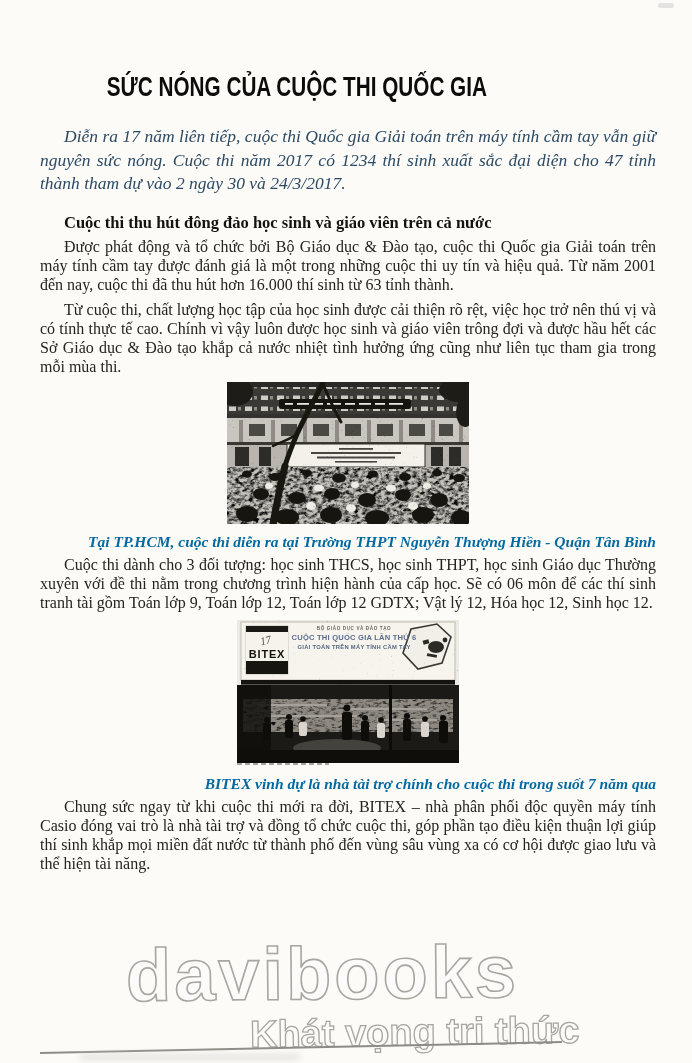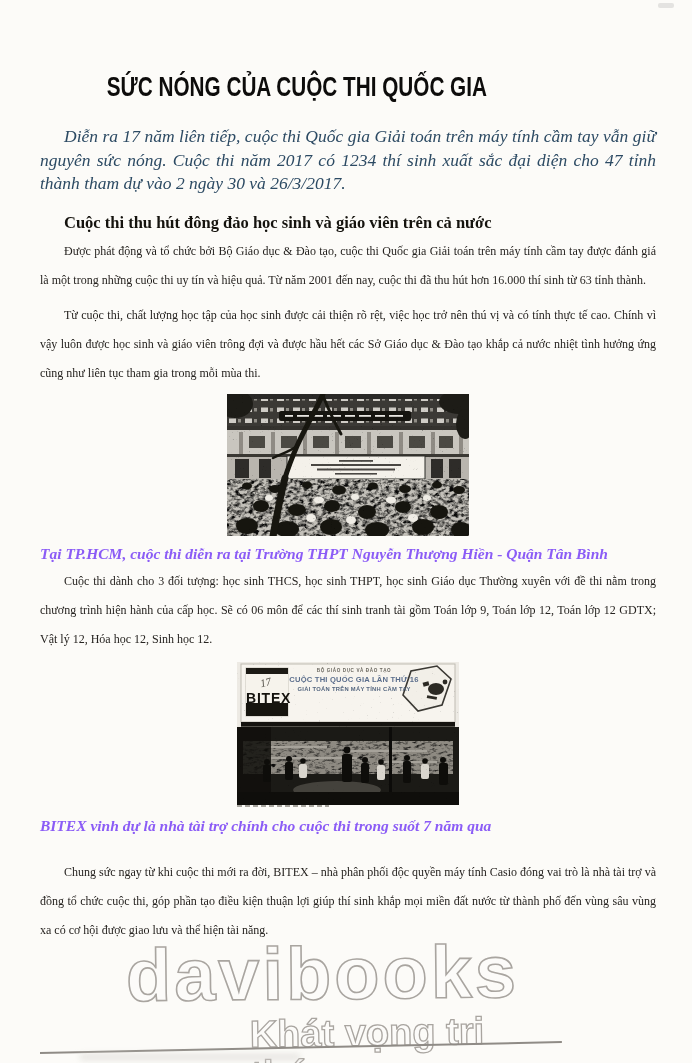--- a/index.html
+++ b/index.html
@@ -14,57 +14,57 @@
   .title { margin-top:70px; font-family:"Liberation Sans", sans-serif;
            font-weight:bold; color:#0d0c0b; font-size:28px; line-height:34px; }
   .tline { display:inline-block; transform:scaleX(0.74); transform-origin:center; white-space:nowrap; }
 
   
   .lead { margin-top:21px; font-style:italic; color:#2c4a63;
           font-size:17.5px; line-height:23.5px; text-align:justify; text-indent:24px; }
 
   .sec-heading { font-weight:bold; font-size:16.5px; color:#15130e; text-indent:24px; }
 
-  .para { font-size:12px; line-height:29px; text-align:justify; text-indent:24px; margin:4px 0 0 0; }
+  .para { font-size:16px; line-height:19px; text-align:justify; text-indent:24px; margin:4px 0 0 0; }
   .para.gap { margin-top:6px;font-family:Liberation Serif, serif; }
-  .para.gap2 { margin-top:23px; }
+  .para.gap2 { margin-top:4px; }
 
   .fig { text-align:center; }
   .photo { position:relative; margin:6px auto 0; box-shadow:0 0 0 1px #a5a19a inset; }
   .photo1 { width:242px; height:142px; }
   .photo2 { width:222px; height:143px; margin-top:8px; }
   .photo svg { display:block; width:100%; height:100%; }
 
-  .caption { margin-top:9px; text-align:left; font-weight:bold; font-style:italic;
-             font-size:15.5px; color:#8b5cf6; }
+  .caption { margin-top:9px; text-align:right; font-weight:bold; font-style:italic;
+             font-size:15.5px; color:#0369a1; }
   .caption2 { margin-top:12px; }
 
   
   .ovl { position:absolute; font-family:"Liberation Sans", sans-serif; text-align:center; }
   .bx-ministry { left:52px; top:6px; width:130px; font-size:4.6px; font-weight:bold;
                  letter-spacing:0.6px; color:#6a675f; }
   .bx-line1 { left:48px; top:13px; width:138px; font-size:7.6px; font-weight:bold;
               letter-spacing:0.2px; color:#5b6e8c; }
   .bx-line2 { left:48px; top:24px; width:138px; font-size:5.8px; font-weight:bold;
               letter-spacing:0.3px; color:#54667f; }
   .bx-sub { left:72px; top:35px; width:92px; height:2px;
             background:repeating-linear-gradient(90deg,#8b8880 0 5px, transparent 5px 8px); opacity:.75; }
   .bx-logo { position:absolute; left:9px; top:6px; width:42px; height:48px; background:#f6f3ec;
              box-shadow:0 0 0 0.5px #c7c3ba; }
   .bx-logo-top { height:6px; background:#1c1a15; }
   .bx-17 { position:absolute; left:14px; top:8px; font-family:"Liberation Serif", serif;
            font-style:italic; font-size:11px; color:#55524a; transform:rotate(-14deg); }
   .bx-name { position:absolute; left:0; top:22px; width:42px; text-align:center;
-             font-family:"Liberation Sans", sans-serif; font-weight:bold; font-size:14px;
+             font-family:"Liberation Sans", sans-serif; font-weight:bold; font-size:11px;
              letter-spacing:0.8px; color:#14120d; }
   .bx-logo-bottom { position:absolute; left:0; bottom:0; width:42px; height:13px;
                     background:repeating-linear-gradient(0deg,#17150f 0 2.6px,#8d8a82 2.6px 3.1px); }
 
   
-  .wm { position:absolute; left:0; top:946px; width:564px; height:117px; pointer-events:none; }
+  .wm { position:absolute; left:0; top:946px; width:564px; height:117px; pointer-events:none;padding-left:32px; }
   .wm-brand { position:absolute; left:126px; top:-12px; font-family:"Liberation Sans", sans-serif;
               font-weight:bold; font-size:74px; line-height:80px; letter-spacing:3px;
               color:rgba(255,255,255,0.15); -webkit-text-stroke:1.6px #a9a5a0;
               transform:rotate(-0.6deg); }
   .wm-slogan { position:absolute; left:250px; top:66px; font-family:"Liberation Sans", sans-serif;
                font-weight:bold; font-size:38px; line-height:40px;
                color:rgba(255,255,255,0.15); -webkit-text-stroke:1.3px #a9a5a0;
                transform:rotate(-0.8deg); }
   .wm-line { position:absolute; left:40px; top:106px; width:522px; height:1.5px;
              background:#8f8b86; transform:rotate(-1.2deg); transform-origin:left center; }
@@ -78,21 +78,21 @@
 <body>
 
 <div class="page">
   <div class="artifact"></div>
 
   <div class="content">
     <div class="title">
       <div><span class="tline">SỨC NÓNG CỦA CUỘC THI QUỐC GIA</span></div>
     </div>
 
-    <p class="lead">Diễn ra 17 năm liên tiếp, cuộc thi Quốc gia Giải toán trên máy tính cầm tay vẫn giữ nguyên sức nóng. Cuộc thi năm 2017 có 1234 thí sinh xuất sắc đại diện cho 47 tỉnh thành tham dự vào 2 ngày 30 và 26/3/2017.</p>
+    <p class="lead">Diễn ra 17 năm liên tiếp, cuộc thi Quốc gia Giải toán trên máy tính cầm tay vẫn giữ nguyên sức nóng. Cuộc thi năm 2017 có 1234 thí sinh xuất sắc đại diện cho 47 tỉnh thành tham dự vào 2 ngày 30 và 24/3/2017.</p>
 
     <div class="sec-heading">Cuộc thi thu hút đông đảo học sinh và giáo viên trên cả nước</div>
 
     <p class="para">Được phát động và tổ chức bởi Bộ Giáo dục &amp; Đào tạo, cuộc thi Quốc gia Giải toán trên máy tính cầm tay được đánh giá là một trong những cuộc thi uy tín và hiệu quả. Từ năm 2001 đến nay, cuộc thi đã thu hút hơn 16.000 thí sinh từ 63 tỉnh thành.</p>
     <p class="para gap">Từ cuộc thi, chất lượng học tập của học sinh được cải thiện rõ rệt, việc học trở nên thú vị và có tính thực tế cao. Chính vì vậy luôn được học sinh và giáo viên trông đợi và được hầu hết các Sở Giáo dục &amp; Đào tạo khắp cả nước nhiệt tình hưởng ứng cũng như liên tục tham gia trong mỗi mùa thi.</p>
 
     <div class="fig">
       <div class="photo photo1">
         <svg viewBox="0 0 242 142" preserveAspectRatio="none">
           <defs>
@@ -311,21 +311,21 @@
           <rect x="0" y="0" width="222" height="143" filter="url(#grain2)" opacity="0.45"></rect>
         </svg>
 
         <div class="bx-logo">
           <div class="bx-logo-top"></div>
           <div class="bx-17">17</div>
           <div class="bx-name">BITEX</div>
           <div class="bx-logo-bottom"></div>
         </div>
         <div class="ovl bx-ministry">BỘ GIÁO DỤC VÀ ĐÀO TẠO</div>
-        <div class="ovl bx-line1">CUỘC THI QUỐC GIA LẦN THỨ 16</div>
+        <div class="ovl bx-line1">CUỘC THI QUỐC GIA LẦN THỨ 6</div>
         <div class="ovl bx-line2">GIẢI TOÁN TRÊN MÁY TÍNH CẦM TAY</div>
         <div class="bx-sub"></div>
       </div>
       <div class="caption caption2">BITEX vinh dự là nhà tài trợ chính cho cuộc thi trong suốt 7 năm qua</div>
     </div>
 
     <p class="para gap2">Chung sức ngay từ khi cuộc thi mới ra đời, BITEX – nhà phân phối độc quyền máy tính Casio đóng vai trò là nhà tài trợ và đồng tổ chức cuộc thi, góp phần tạo điều kiện thuận lợi giúp thí sinh khắp mọi miền đất nước từ thành phố đến vùng sâu vùng xa có cơ hội được giao lưu và thể hiện tài năng.</p>
   </div>
 
   <div class="wm">

